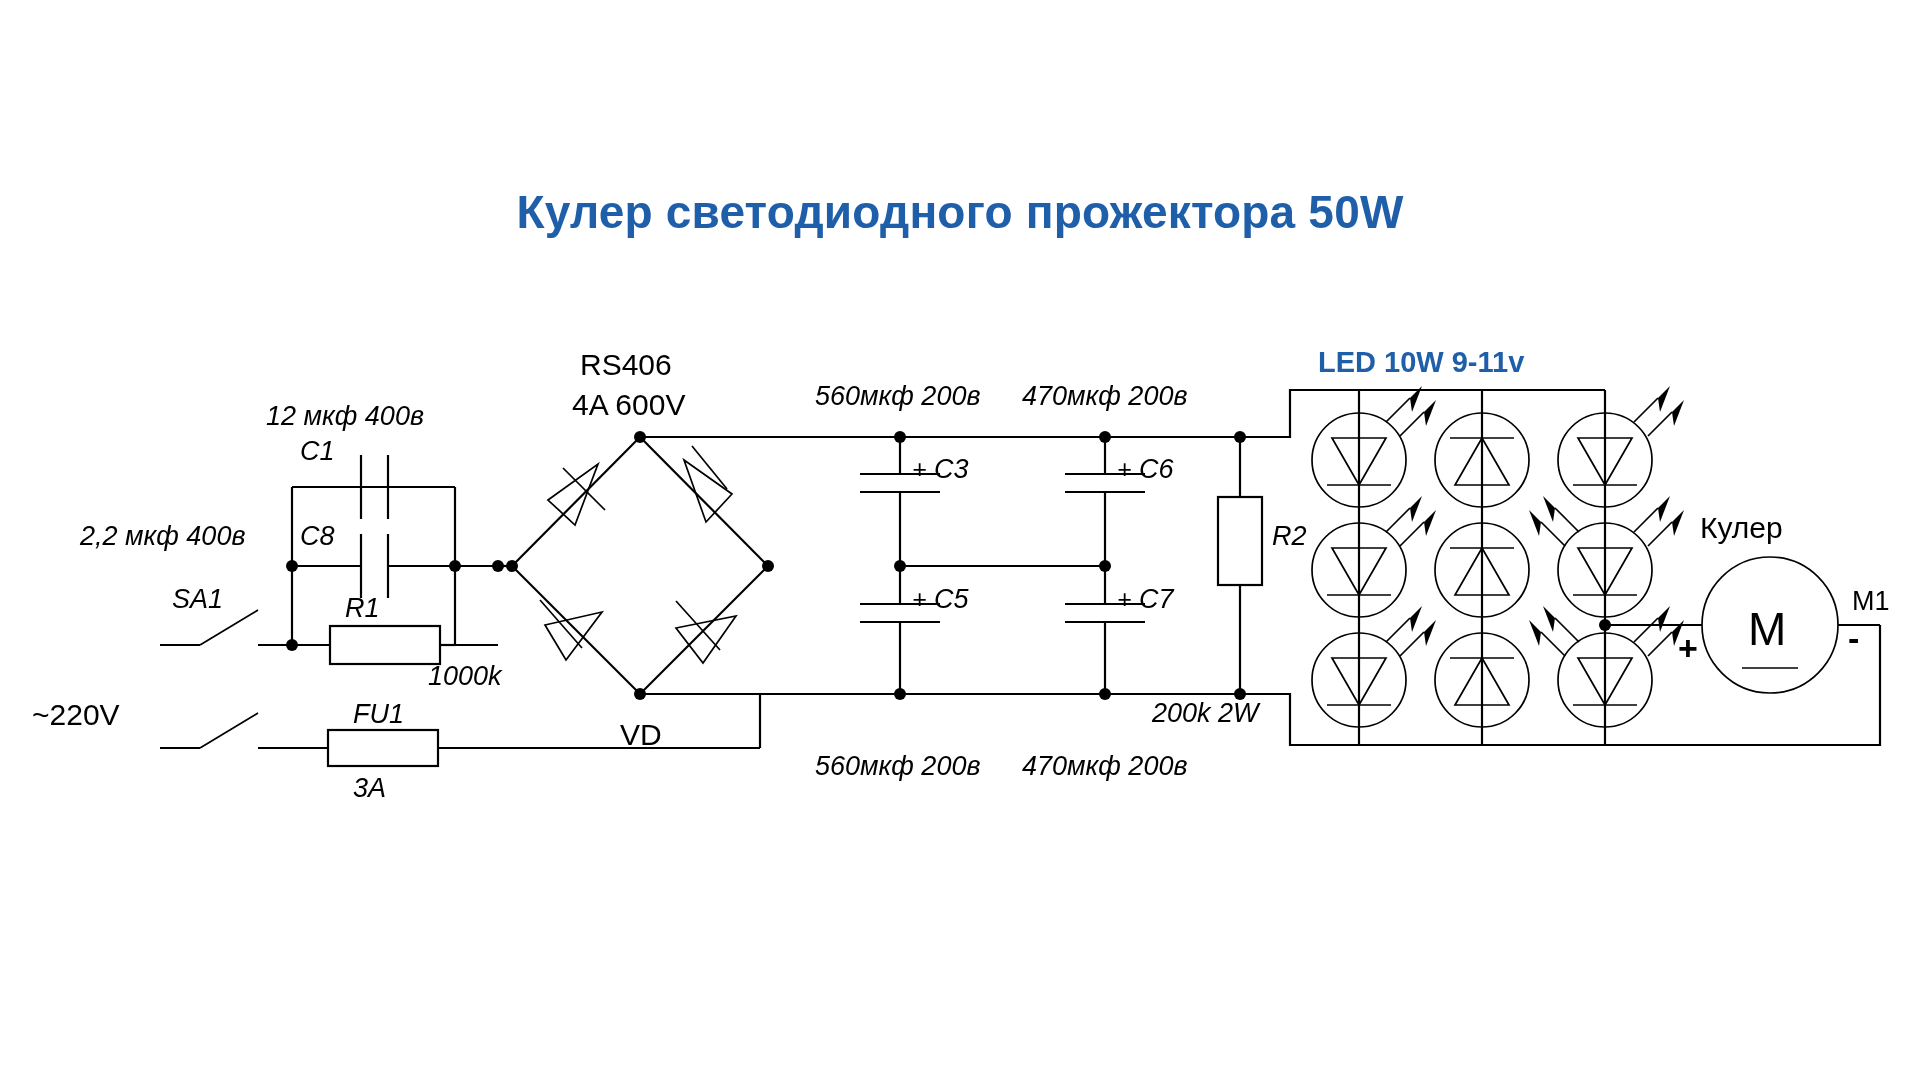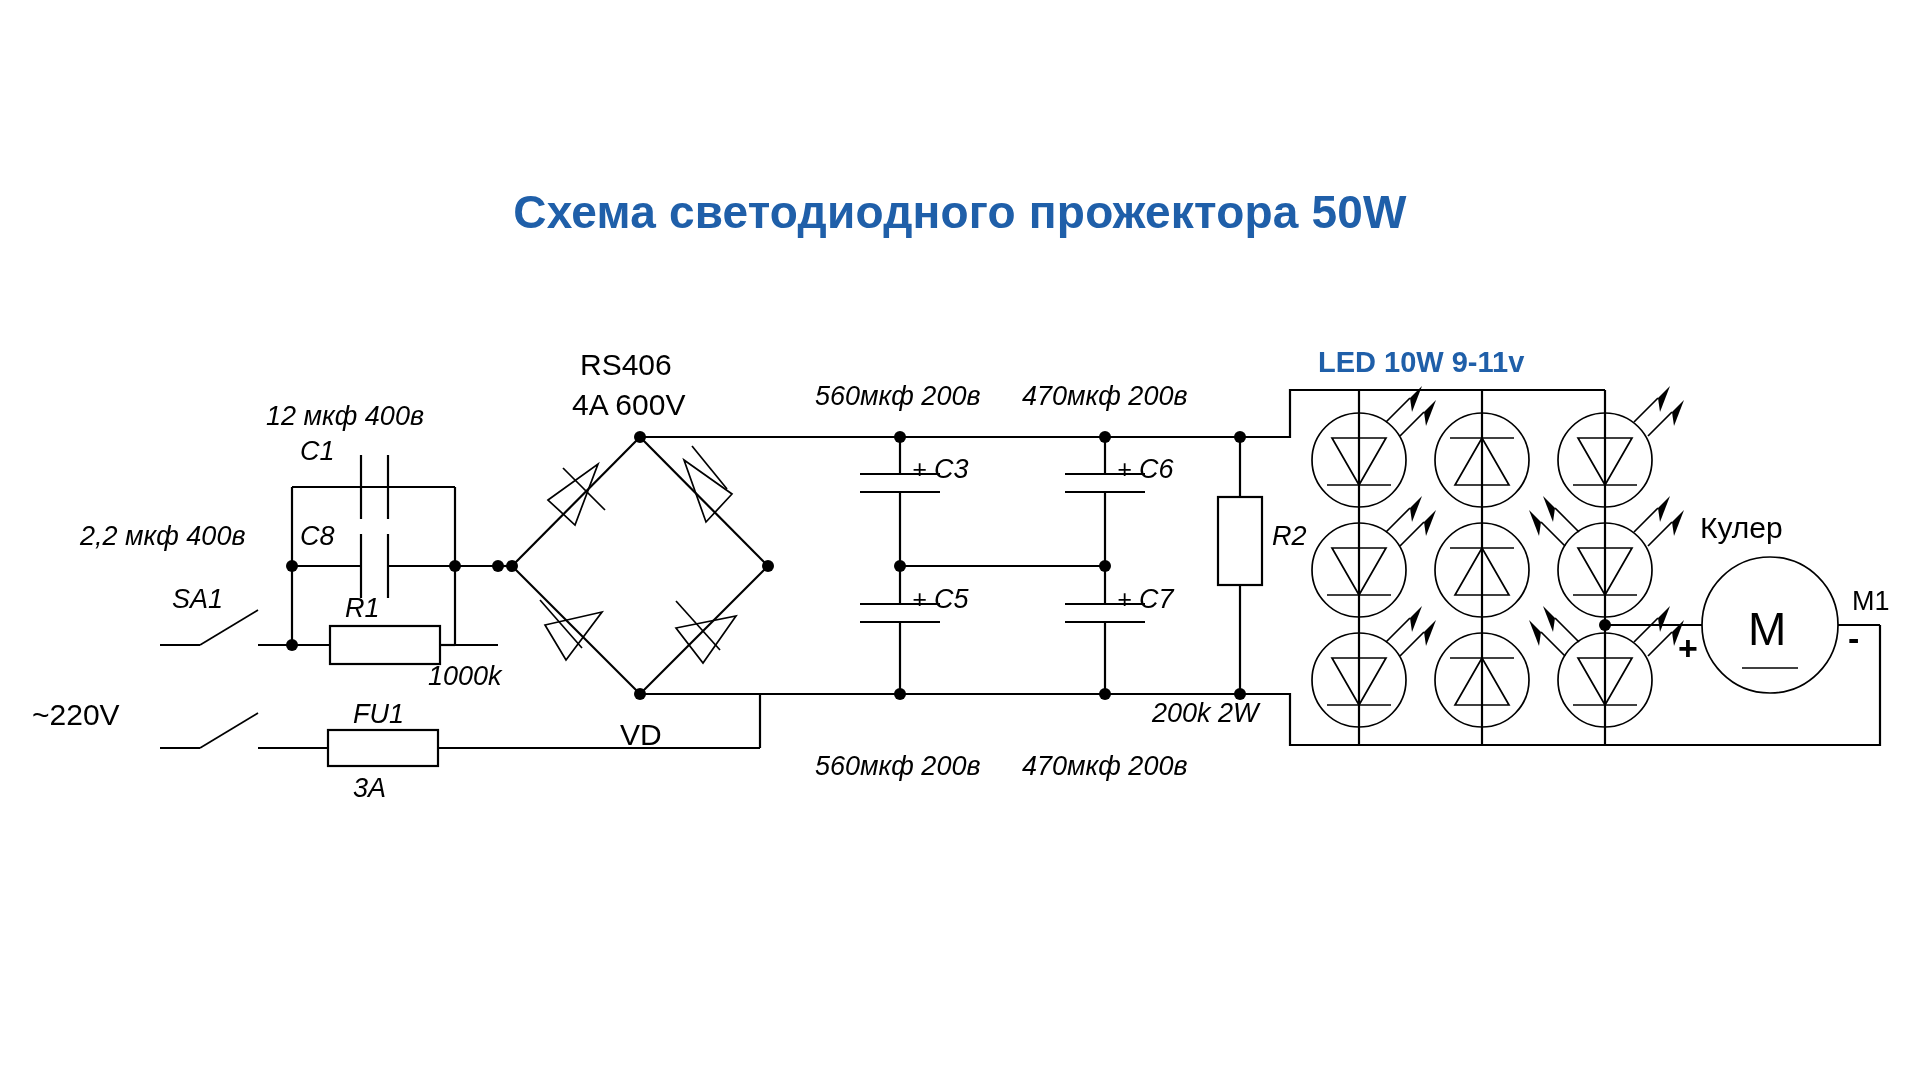--- a/index.html
+++ b/index.html
@@ -22,21 +22,21 @@
   .lbl-blue{font-family:"Liberation Sans",sans-serif;font-size:29px;fill:#1f5fa9;font-weight:bold;}
   .lbl-sm{font-family:"Liberation Sans",sans-serif;font-size:25px;fill:#000;font-style:italic;}
   .lbl-m{font-family:"Liberation Sans",sans-serif;font-size:46px;fill:#000;}
   .lbl-pm{font-family:"Liberation Sans",sans-serif;font-size:34px;fill:#000;font-weight:bold;}
 </style>
 </head>
 <body>
 
 <div id="root">
 
-  <div id="title">Схема светодиодного прожектора 50W</div>
+  <div id="title">Кулер светодиодного прожектора 50W</div>
 
   <svg width="1920" height="1080" viewBox="0 0 1920 1080">
 
     <g>
       <path class="w" d="M160 645 L200 645"></path>
       <path class="thin" d="M200 645 L258 610"></path>
       <path class="w" d="M258 645 L292 645"></path>
     </g>
 
     <g>

